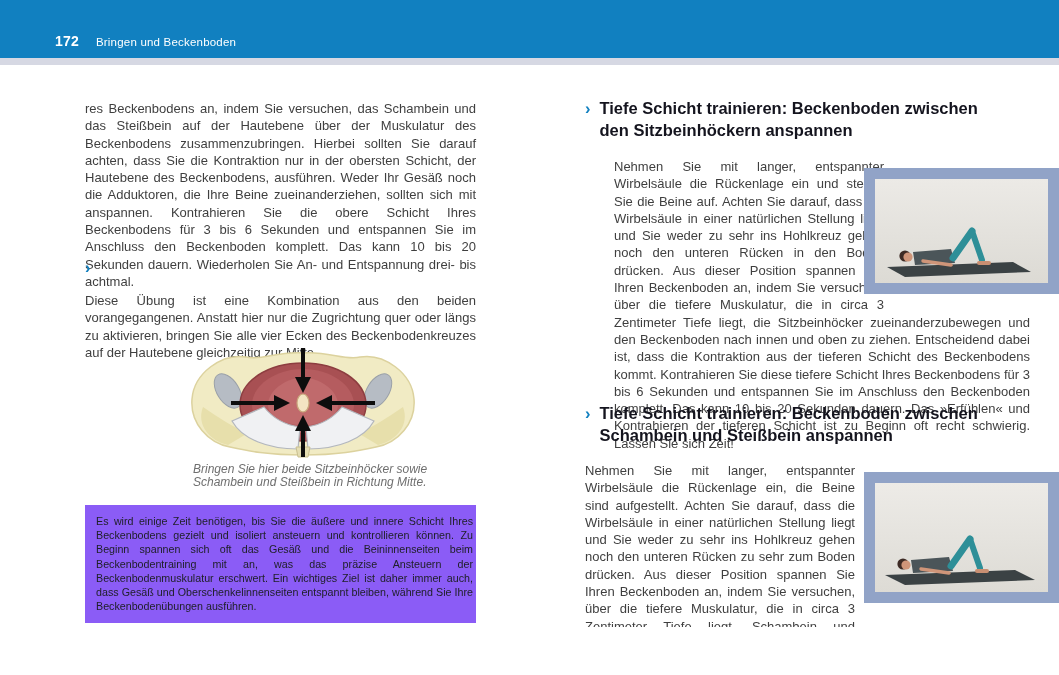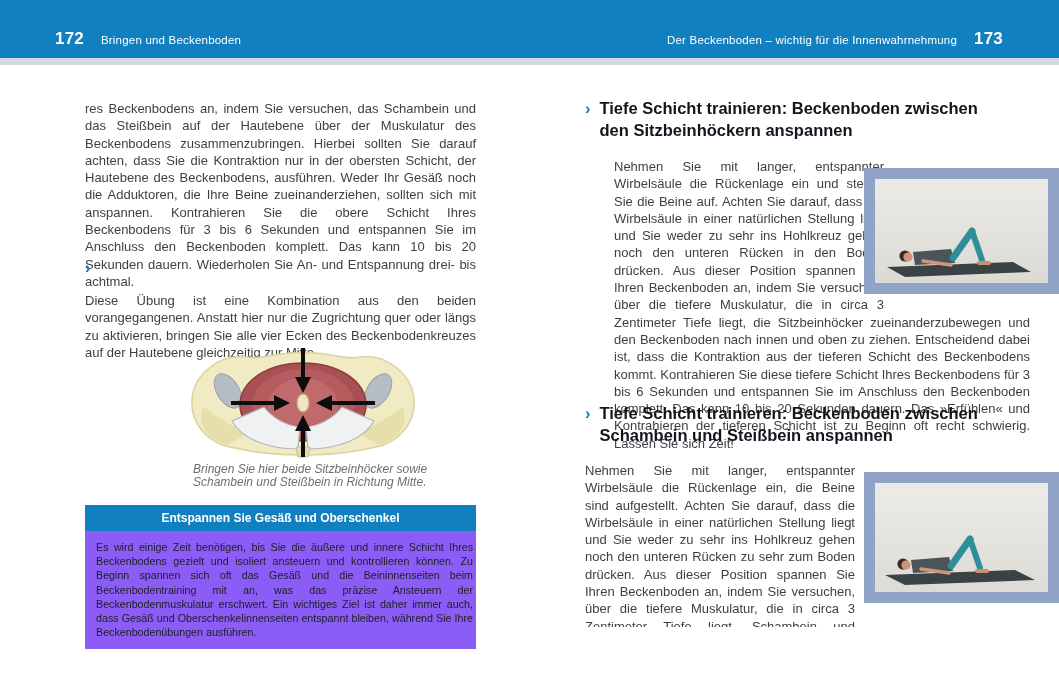--- a/index.html
+++ b/index.html
@@ -12,21 +12,21 @@
     overflow:hidden;
   }
   
   .top-bar {
     position:absolute; top:0; left:0; width:1059px; height:58px;
     background:#1180c0;
     display:flex; justify-content:space-between; align-items:flex-end;
     padding:0 56px 9px 55px;
     color:#ffffff; font-size:11.5px; letter-spacing:.2px;
   }
-  .top-bar .pgnum { font-weight:bold; font-size:17px; }
+  .top-bar .pgnum { font-weight:bold; font-size:14px; }
   .top-bar .hgroup { display:flex; align-items:baseline; gap:17px; }
   .strip {
     position:absolute; top:58px; left:0; width:1059px; height:7px;
     background:#d6d8e3;
   }
   
   .body-text {
     font-size:13px; line-height:17.3px; text-align:justify; color:#3f3f3f;
   }
   .headline {
@@ -72,24 +72,20 @@
   .photo-frame svg { display:block; width:100%; height:100%; }
 </style>
 </head>
 <body>
 
 <div class="top-bar">
   <div class="hgroup">
     <span class="pgnum">172</span>
     <span>Bringen und Beckenboden</span>
   </div>
-  <div class="hgroup">
-    <span>Der Beckenboden – wichtig für die Innenwahrnehmung</span>
-    <span class="pgnum">173</span>
-  </div>
 </div>
 <div class="strip"></div>
 
 <p class="body-text intro-p">res Beckenbodens an, indem Sie versuchen, das Schambein und das Steißbein auf der Hautebene über der Muskulatur des Beckenbodens zusammenzubringen. Hierbei sollten Sie darauf achten, dass Sie die Kontraktion nur in der obersten Schicht, der Hautebene des Beckenbodens, ausführen. Weder Ihr Gesäß noch die Adduktoren, die Ihre Beine zueinanderziehen, sollten sich mit anspannen. Kontrahieren Sie die obere Schicht Ihres Beckenbodens für 3 bis 6 Sekunden und entspannen Sie im Anschluss den Beckenboden komplett. Das kann 10 bis 20 Sekunden dauern. Wiederholen Sie An- und Entspannung drei- bis achtmal.</p>
 
 <div class="headline l-head">
   <span class="chev">›</span>
 </div>
 
 <p class="body-text l-para">Diese Übung ist eine Kombination aus den beiden vorangegangenen. Anstatt hier nur die Zugrichtung quer oder längs zu aktivieren, bringen Sie alle vier Ecken des Beckenbodenkreuzes auf der Hautebene gleichzeitig zur Mitte.</p>
@@ -123,21 +119,20 @@
       <polygon points="144,48 144,64 128,56" stroke="none"></polygon>
       <line x1="115" y1="110" x2="115" y2="82" stroke-width="4"></line>
       <polygon points="107,84 123,84 115,68" stroke="none"></polygon>
     </g>
   </svg>
 </div>
 <div class="fig-cap">Bringen Sie hier beide Sitzbeinhöcker sowie
 Schambein und Steißbein in Richtung Mitte.</div>
 
 <div class="info-box">
-  <div class="box-head">Entspannen Sie Gesäß und Oberschenkel</div>
   <div class="box-body">Es wird einige Zeit benötigen, bis Sie die äußere und innere Schicht Ihres Beckenbodens gezielt und isoliert ansteuern und kontrollieren können. Zu Beginn spannen sich oft das Gesäß und die Beininnenseiten beim Beckenbodentraining mit an, was das präzise Ansteuern der Beckenbodenmuskulatur erschwert. Ein wichtiges Ziel ist daher immer auch, dass Gesäß und Oberschenkelinnenseiten entspannt bleiben, während Sie Ihre Beckenbodenübungen ausführen.</div>
 </div>
 
 <div class="headline r-head1">
   <span class="chev">›</span>
   <span>Tiefe Schicht trainieren: Beckenboden zwischen den Sitzbeinhöckern anspannen</span>
 </div>
 
 <div class="body-text r-text1">
   <span class="img-spacer1"></span><span>Nehmen Sie mit langer, entspannter Wirbelsäule die Rückenlage ein und stellen Sie die Beine auf. Achten Sie darauf, dass die Wirbelsäule in einer natürlichen Stellung liegt und Sie weder zu sehr ins Hohlkreuz gehen noch den unteren Rücken in den Boden drücken. Aus dieser Position spannen Sie Ihren Beckenboden an, indem Sie versuchen, über die tiefere Muskulatur, die in circa 3 Zentimeter Tiefe liegt, die Sitzbeinhöcker zueinanderzubewegen und den Beckenboden nach innen und oben zu ziehen. Entscheidend dabei ist, dass die Kontraktion aus der tieferen Schicht des Beckenbodens kommt. Kontrahieren Sie diese tiefere Schicht Ihres Beckenbodens für 3 bis 6 Sekunden und entspannen Sie im Anschluss den Beckenboden komplett. Das kann 10 bis 20 Sekunden dauern. Das »Erfühlen« und Kontrahieren der tieferen Schicht ist zu Beginn oft recht schwierig. Lassen Sie sich Zeit!</span>

